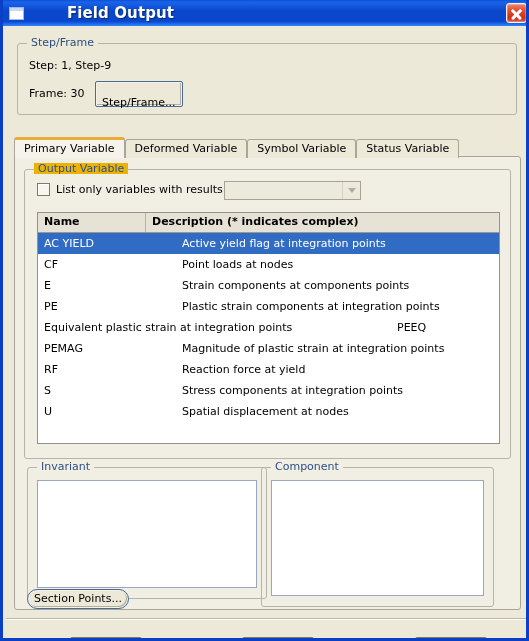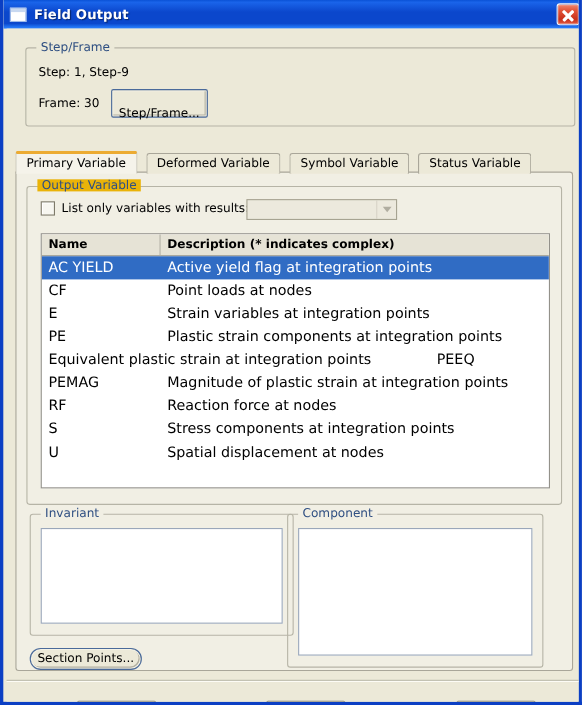--- a/index.html
+++ b/index.html
@@ -52,25 +52,26 @@
     flex: none;
   }
   .title-icon::before {
     content: "";
     display: block;
     height: 3px;
     background: #c8d8f0;
   }
   .title-text {
     color: #ffffff;
-    font-size: 12px;
+    font-size: 15px;
     font-weight: bold;
     letter-spacing: .1px;
     text-shadow: 1px 1px 1px rgba(0,0,0,.45);
     white-space: nowrap;
+    margin-left: 36px;
   }
   .title-spacer { flex: 1 1 auto; }
   .close-btn {
     width: 21px;
     height: 20px;
     box-sizing: border-box;
     border-radius: 3px;
     border: 1px solid #f4f5f7;
     background: linear-gradient(to bottom, #f08a72 0%, #e3553a 30%, #c8301a 75%, #e05a42 100%);
     position: relative;
@@ -114,21 +115,21 @@
     padding: 0 4px;
     background: #ece9d8;
     color: #2f4f82;
     font-size: 11px;
     line-height: 11px;
     white-space: nowrap;
   }
 
   
   #stepframe-group {
-    left: 17px; top: 17px;
+    left: 11px; top: 17px;
     width: 500px; height: 72px;
   }
   .sf-step {
     position: absolute;
     left: 11px; top: 15px;
     white-space: nowrap;
     font-size: 11px;
   }
   .sf-frame-label {
     position: absolute;
@@ -160,21 +161,21 @@
     width: 507px;
     height: 21px;
     display: flex;
     align-items: flex-end;
     z-index: 3;
   }
   .tab {
     box-sizing: border-box;
     height: 19px;
     padding: 0 9px;
-    margin-right: 8px;
+    margin-right: 0;
     font-size: 11px;
     line-height: 17px;
     color: #000;
     background: #ece9d8;
     border: 1px solid #a9a699;
     border-bottom: none;
     border-radius: 3px 3px 0 0;
     white-space: nowrap;
     cursor: default;
   }
@@ -278,38 +279,39 @@
     padding-left: 6px;
     white-space: nowrap;
     overflow: hidden;
     cursor: default;
   }
   .th.name { width: 108px; border-right: 1px solid #b4b2a6; }
   .th.desc { flex: 1 1 auto; }
   .trow {
     display: flex;
     height: 21px;
-    font-size: 13px;
-    cursor: default;
+    font-size: 11px;
+    cursor: default;
+    gap: 30px;
   }
   .trow.selected { background: #306cc4; color: #ffffff; }
   .td {
     line-height: 21px;
     box-sizing: border-box;
     padding-left: 6px;
     white-space: nowrap;
     overflow: hidden;
   }
   .td.name { width: 108px; }
   .td.desc { flex: 1 1 auto; }
 
   
   #invariant-group {
     left: 12px; top: 310px;
-    width: 240px; height: 111px;
+    width: 240px; height: 132px;
   }
   #component-group {
     left: 246px; top: 310px;
     width: 233px; height: 140px;
   }
   #invariant-group > .group-title,
   #component-group > .group-title { background: #f1efe4; }
   .listbox {
     position: absolute;
     left: 9px; top: 12px;
@@ -427,37 +429,37 @@
           <div class="trow selected">
             <div class="td name">AC YIELD</div>
             <div class="td desc">Active yield flag at integration points</div>
           </div>
           <div class="trow">
             <div class="td name">CF</div>
             <div class="td desc">Point loads at nodes</div>
           </div>
           <div class="trow">
             <div class="td name">E</div>
-            <div class="td desc">Strain variables at integration points</div>
+            <div class="td desc">Strain components at components points</div>
           </div>
           <div class="trow">
             <div class="td name">PE</div>
             <div class="td desc">Plastic strain components at integration points</div>
           </div>
           <div class="trow">
             <div class="td desc">Equivalent plastic strain at integration points</div>
             <div class="td name">PEEQ</div>
           </div>
           <div class="trow">
             <div class="td name">PEMAG</div>
             <div class="td desc">Magnitude of plastic strain at integration points</div>
           </div>
           <div class="trow">
             <div class="td name">RF</div>
-            <div class="td desc">Reaction force at nodes</div>
+            <div class="td desc">Reaction force at yield</div>
           </div>
           <div class="trow">
             <div class="td name">S</div>
             <div class="td desc">Stress components at integration points</div>
           </div>
           <div class="trow">
             <div class="td name">U</div>
             <div class="td desc">Spatial displacement at nodes</div>
           </div>
         </div>

